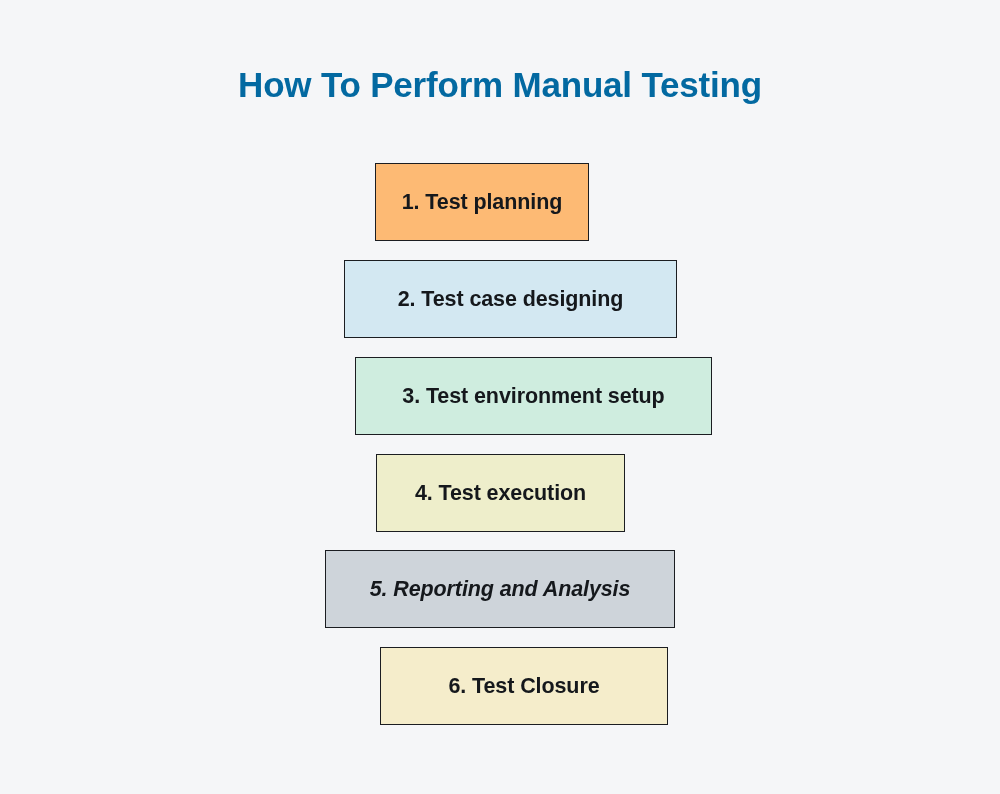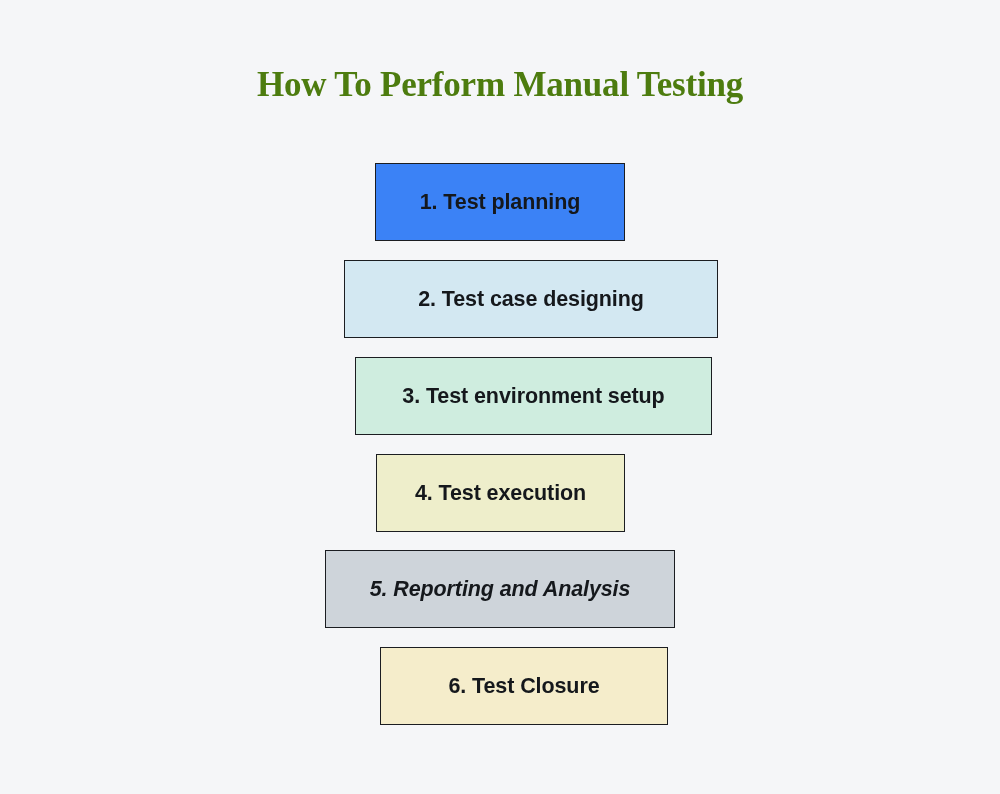--- a/index.html
+++ b/index.html
@@ -57,29 +57,29 @@
     color: #15181c;
     letter-spacing: -0.1px;
     white-space: nowrap;
   }
 </style>
 </head>
 <body style="background: rgb(245, 246, 248);">
 
 <div id="diagram-root">
 
-  <div id="page-title" style="color: #4d7c0f; font-family: Liberation Serif, serif;">How To Perform Manual Testing</div>
+  <div id="page-title" style="color: #0369a1;">How To Perform Manual Testing</div>
 
   <div id="steps-stack">
 
-    <div class="step-box" style="left: 375px; top: 0px; width: 250px; background: #3b82f6; border-color: rgb(27, 29, 33);">
+    <div class="step-box" style="left: 375px; top: 0px; width: 214px; background: #fdba74; border-color: rgb(27, 29, 33);">
       <span class="step-label">1. Test planning</span>
     </div>
 
-    <div class="step-box" style="left: 344px; top: 97px; width: 374px; background: rgb(211, 232, 242); border-color: rgb(27, 29, 33);">
+    <div class="step-box" style="left: 344px; top: 97px; width: 333px; background: rgb(211, 232, 242); border-color: rgb(27, 29, 33);">
       <span class="step-label">2. Test case designing</span>
     </div>
 
     <div class="step-box" style="left: 321px; top: 194px; width: 357px; background: rgb(207, 237, 223); border-color: rgb(27, 29, 33); margin-left: 34px;">
       <span class="step-label">3. Test environment setup</span>
     </div>
 
     <div class="step-box" style="left: 376px; top: 291px; width: 249px; background: rgb(238, 238, 203); border-color: rgb(27, 29, 33); text-align: center;">
       <span class="step-label">4. Test execution</span>
     </div>

